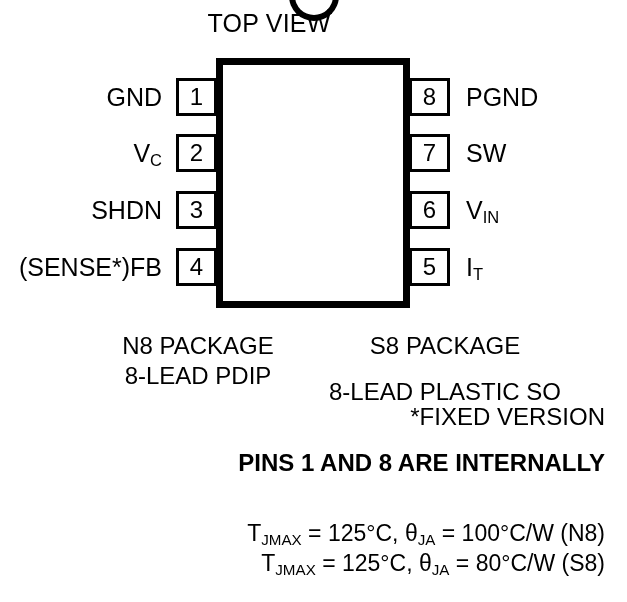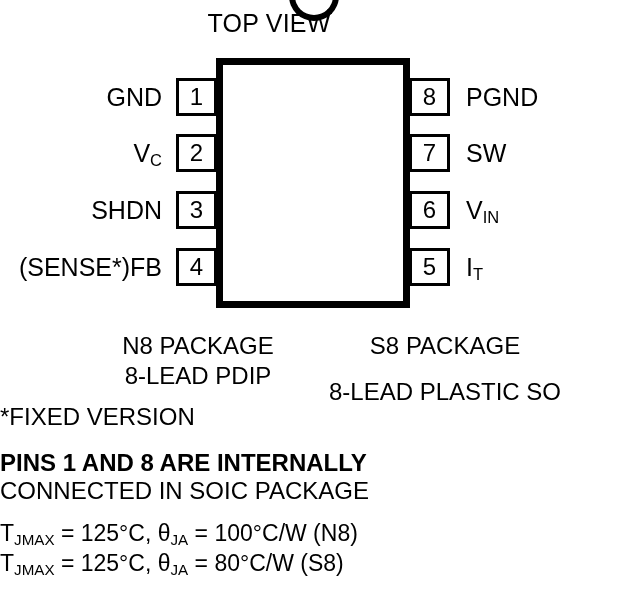--- a/index.html
+++ b/index.html
@@ -110,21 +110,21 @@
     line-height: 30px;
     white-space: nowrap;
   }
   .pkg-col.n8 { left: 58px;  }
   .pkg-col.s8 { left: 305px; }
 
   .centered {
     position: absolute;
     width: 605px;
     left: 0;
-    text-align: left;
+    text-align: right;
     white-space: nowrap;
   }
   .centered sub {
     font-size: 0.66em;
     line-height: 0;
     vertical-align: baseline;
     position: relative;
     bottom: -0.24em;
   }
   .fixed-version { top: 402px; font-size: 24px; line-height: 30px; }
@@ -185,21 +185,20 @@
 
   <div class="pkg-col n8" style="top: 331px;">N8 PACKAGE</div>
   <div class="pkg-col n8" style="top: 361px;">8-LEAD PDIP</div>
 
   <div class="pkg-col s8" style="top: 331px;">S8 PACKAGE</div>
   <div class="pkg-col s8" style="top: 361px; margin-top: 16px;">8-LEAD PLASTIC SO</div>
 
   <div class="centered fixed-version">*FIXED VERSION</div>
 
   <div class="centered internal-1">PINS 1 AND 8 ARE INTERNALLY</div>
-  <div class="centered internal-2">CONNECTED IN SOIC PACKAGE</div>
 
   <div class="centered thermal-1">
     <span>T</span><sub>JMAX</sub><span> = 125°C, </span><span>θ</span><sub>JA</sub><span> = 100°C/W (N8)</span>
   </div>
 
   <div class="centered thermal-2">
     <span>T</span><sub>JMAX</sub><span> = 125°C, </span><span>θ</span><sub>JA</sub><span> = 80°C/W (S8)</span>
   </div>
 
 </div>

